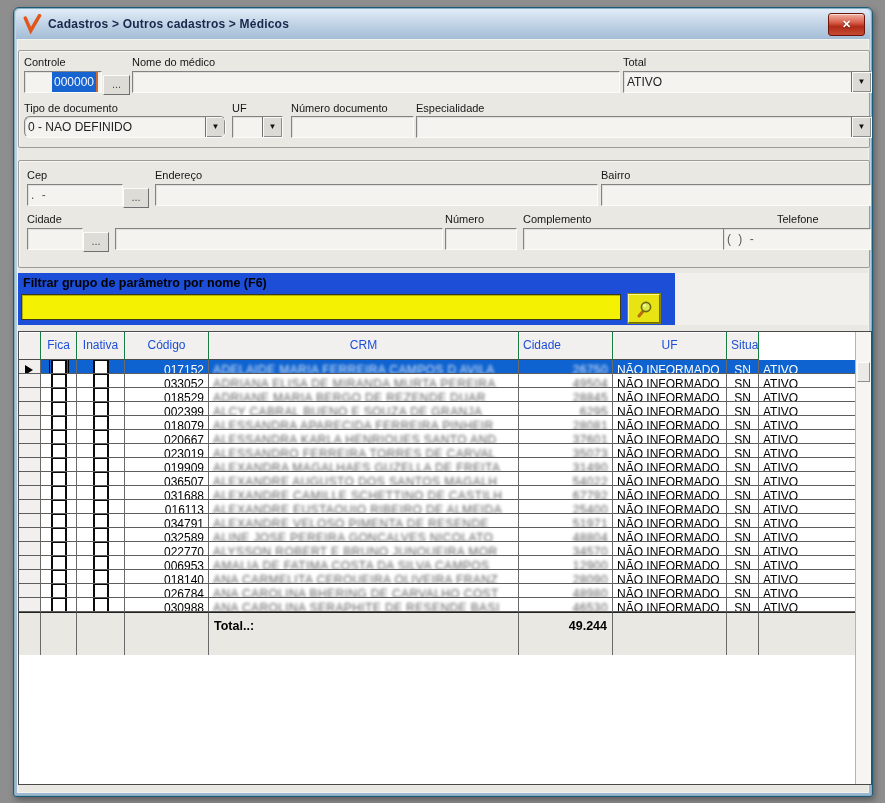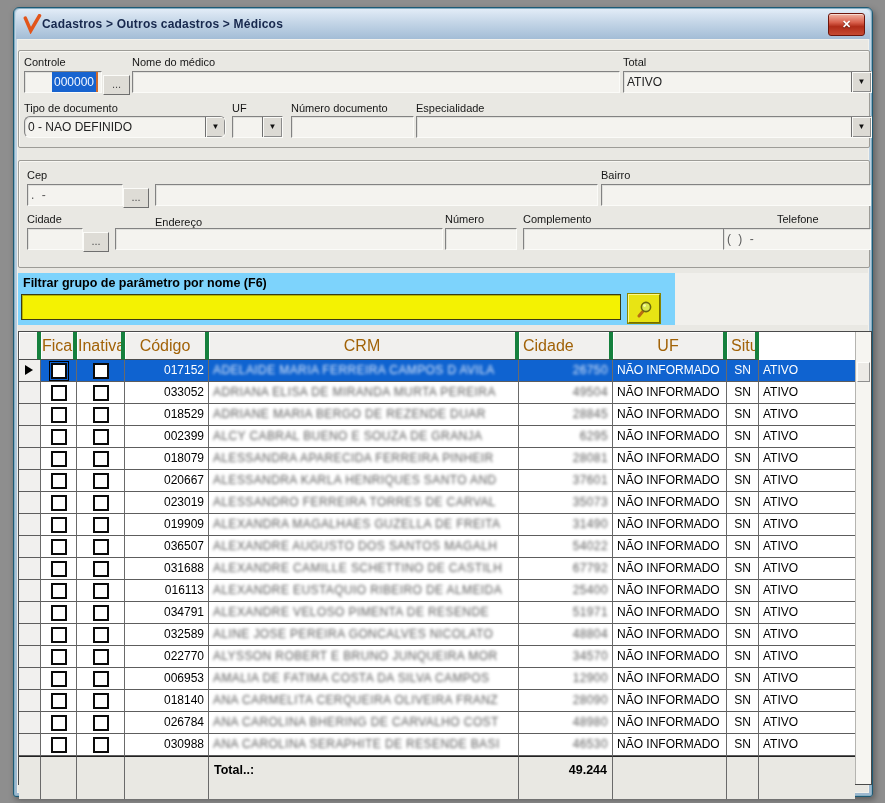--- a/index.html
+++ b/index.html
@@ -12,21 +12,21 @@
   
   .window{
     position:absolute;left:13px;top:7px;width:858px;height:788px;
     background:linear-gradient(#c3d6e6,#9db8d0);
     border:1px solid #1d5a75;
     border-radius:6px 6px 3px 3px;
     box-shadow:0 0 0 1px #86aec2 inset, 2px 3px 6px rgba(0,0,0,.35);
   }
   .titlebar{
     position:absolute;left:2px;top:1px;right:2px;height:30px;
-    display:flex;align-items:center;padding-left:6px;
+    display:flex;align-items:center;gap:6px;padding-left:6px;
     background:linear-gradient(#e2ecf7,#c2d4e6 48%,#a3bdd6);
     border-radius:5px 5px 0 0;
   }
   .app-icon{width:20px;height:20px;flex:0 0 auto;}
   .title-text{font-size:12px;font-weight:bold;color:#17284d;letter-spacing:.2px;}
   .close-btn{
     position:absolute;right:5px;top:4px;width:35px;height:21px;
     background:linear-gradient(#f0b4a4,#d9604c 40%,#b02c18 60%,#c64a32);
     border:1px solid #6d150b;border-radius:3px;
     color:#fff;font-size:11px;font-weight:bold;text-align:center;line-height:20px;
@@ -60,46 +60,46 @@
     background:#dcdad4;border-left:1px solid #6f6f6f;
     box-shadow:inset 1px 1px 0 #fafaf7, inset -1px -1px 0 #8b8b8b;
     font-size:8px;color:#111;text-align:center;line-height:20px;
   }
   
   .ctrl-field{display:flex;justify-content:flex-end;align-items:center;}
   .sel-val{background:#1763cf;color:#f4f8ff;padding:1px 2px;font-size:12px;
            border-right:2px solid #d06a2c;}
   
   .filter-strip{position:absolute;background:#f1f0ec;}
-  .filter-yellow{position:absolute;left:0;top:0;width:657px;height:52px;background:#7dd3fc;}
+  .filter-yellow{position:absolute;left:0;top:0;width:657px;height:52px;background:#1d4ed8;}
   .filter-label{position:absolute;left:5px;top:3px;font-size:12.5px;font-weight:bold;color:#000;}
   .filter-input{
     position:absolute;left:3px;top:21px;width:598px;height:24px;
     background:#f4f202;border:1px solid #3c3c14;
     box-shadow:inset 1px 1px 0 rgba(0,0,0,.25);
   }
   .filter-btn{
     position:absolute;left:610px;top:21px;width:30px;height:27px;
     background:#e8e414;border:1px solid;border-color:#fbf98e #716d00 #716d00 #fbf98e;
     box-shadow:0 0 0 1px #8a8500;display:flex;align-items:center;justify-content:center;
   }
   
   .grid{
     position:absolute;border:1px solid #4a4a4a;background:#fff;
     --cols:22px 36px 48px 84px 310px 94px 114px 32px 96px;
   }
   .ghead{display:grid;grid-template-columns:var(--cols);height:28px;}
   .hcell{
-    background:#f1f0ee;border-right:4px solid #15803d;border-bottom:1px solid #4c4c4c;
+    background:#f1f0ee;border-right:1px solid #15803d;border-bottom:1px solid #4c4c4c;
     box-shadow:inset 1px 1px 0 #ffffff;
-    font-size:16px;color:#a16207;line-height:27px;padding:0 4px;
+    font-size:12px;color:#1d4ed8;line-height:27px;padding:0 4px;
     white-space:nowrap;overflow:hidden;
   }
   .hcell.ctr{text-align:center;padding:0 1px;}
-  .grow{display:grid;grid-template-columns:var(--cols);height:22px;}
+  .grow{display:grid;grid-template-columns:var(--cols);height:14px;}
   .gcell{
     background:#fff;border-right:1px solid #6a6a6a;border-bottom:1px solid #5d5d5d;
     font-size:12px;color:#000;line-height:21px;padding:0 4px;
     white-space:nowrap;overflow:hidden;
   }
   .gcell.ind{background:#f1f0ee;padding:0;position:relative;}
   .gcell.ctr{text-align:center;}
   .gcell.rt{text-align:right;}
   .cbwrap{display:flex;align-items:center;justify-content:center;padding:0;}
   .cb{width:12px;height:12px;background:#fff;border:2px solid #0a0a0a;}
@@ -178,21 +178,21 @@
         <span></span>
         <span class="arrow">▼</span>
       </div>
     </div>
 
     <div class="panel" style="left:0;top:120px;width:850px;height:106px;">
       <span class="lbl" style="left:8px;top:8px;">Cep</span>
       <div class="field mask" style="left:8px;top:23px;width:88px;height:20px;">.    -</div>
       <div class="btn3d" style="left:104px;top:27px;width:24px;height:18px;">...</div>
 
-      <span class="lbl" style="left:136px;top:8px;margin-top:47px;">Endereço</span>
+      <span class="lbl" style="left:136px;top:8px;">Endereço</span>
       <div class="field" style="left:136px;top:23px;width:435px;height:20px;"></div>
 
       <span class="lbl" style="left:582px;top:8px;">Bairro</span>
       <div class="field" style="left:582px;top:23px;width:262px;height:20px;"></div>
 
       <span class="lbl" style="left:8px;top:52px;">Cidade</span>
       <div class="field" style="left:8px;top:67px;width:48px;height:20px;"></div>
       <div class="btn3d" style="left:64px;top:71px;width:24px;height:18px;">...</div>
       <div class="field" style="left:96px;top:67px;width:320px;height:20px;"></div>
 

